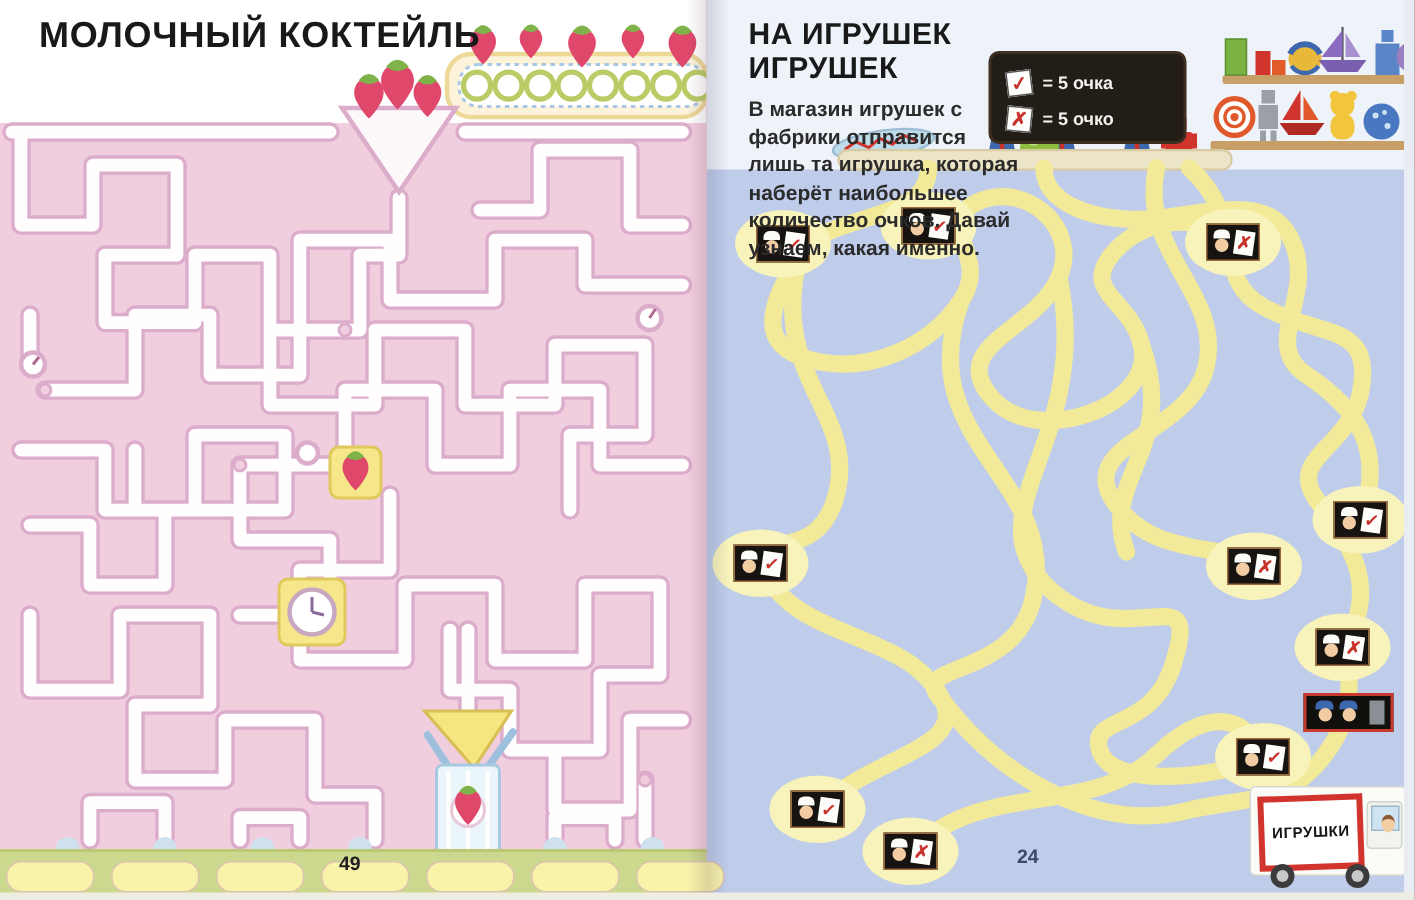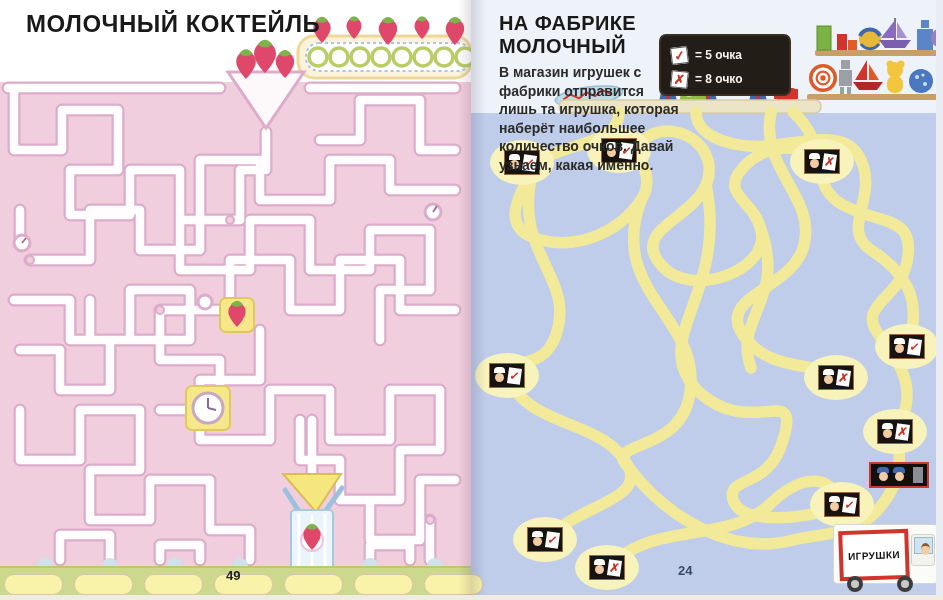--- a/index.html
+++ b/index.html
@@ -311,32 +311,32 @@
         <path d="M137 568 C180 520 255 545 298 505 C330 474 358 472 372 506"></path>
         <path d="M170 200 C135 295 235 318 218 398 C206 455 130 440 158 468"></path>
         <path d="M235 185 C258 295 175 340 228 392 C280 440 330 380 312 440 C298 490 255 475 262 500 C270 525 330 520 372 506"></path>
         <path d="M290 230 C315 300 262 318 280 368"></path>
         <path d="M158 468 C198 520 262 556 322 540 C362 530 402 540 428 474"></path>
         <path d="M425 432 C430 450 428 460 428 468"></path>
       </g>
     </svg>
 
     <div class="rp-header" style="left:28px;">
-      <h2 class="rp-title">НА ФАБРИКЕ МОЛОЧНЫЙ</h2>
+      <h2 class="rp-title">НА ИГРУШЕК ИГРУШЕК</h2>
       <p class="rp-instr">В магазин игрушек с фабрики отправится лишь та игрушка, которая наберёт наибольшее количество очков. Давай узнаем, какая именно.</p>
     </div>
 
     <div id="legend">
       <div class="lg-row">
         <span class="lg-card">✓</span>
         <span class="lg-label">= 5 очка</span>
       </div>
       <div class="lg-row">
         <span class="lg-card">✗</span>
-        <span class="lg-label">= 8 очко</span>
+        <span class="lg-label">= 5 очко</span>
       </div>
     </div>
 
     <div id="tag-layer">
 
         <div class="tag-wrap" style="left: 33px; top: 150px;">
           <div class="bubble"></div>
           <div class="tag">
             <span class="mini-sailor">
               <i class="hat"></i>

